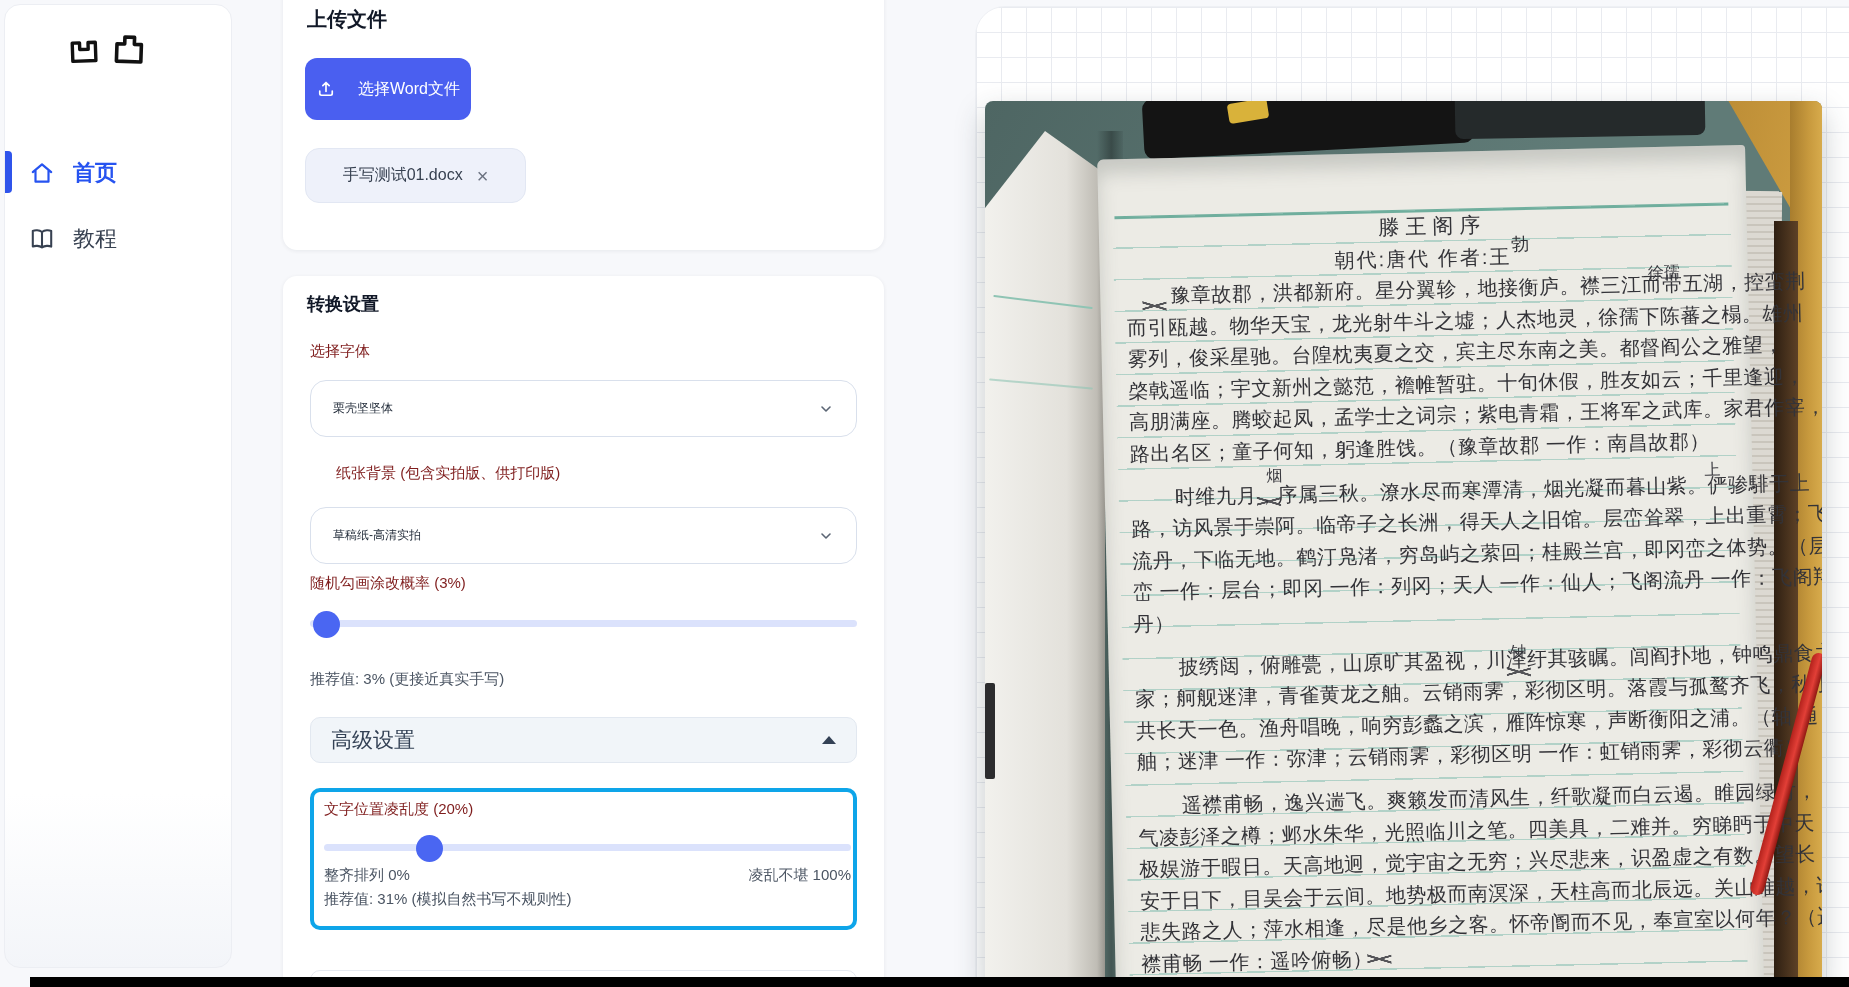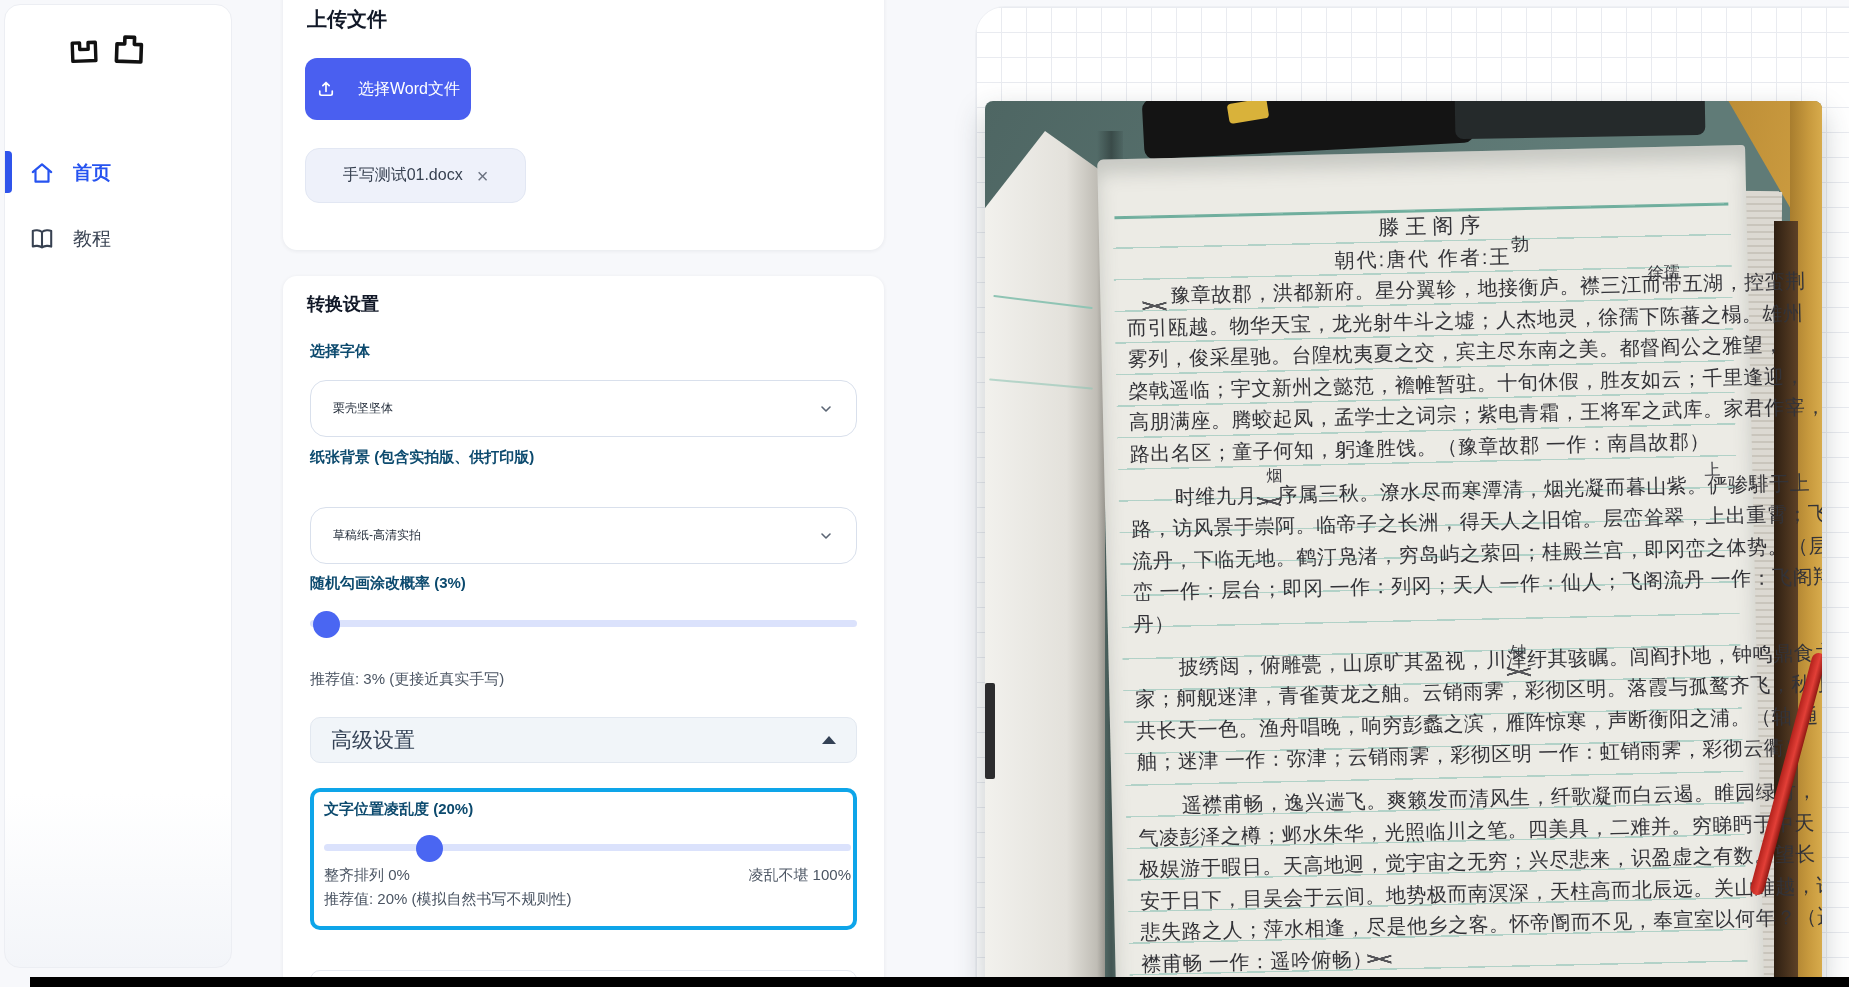--- a/index.html
+++ b/index.html
@@ -5,32 +5,32 @@
   * { margin:0; padding:0; box-sizing:border-box; }
   html,body { width:1849px; height:987px; overflow:hidden; }
   body { font-family:"Liberation Sans","DejaVu Sans",sans-serif; background:#f7f8fb; position:relative; color:#1f2937; }
   .abs { position:absolute; }
 
   
   .sidebar { left:4px; top:4px; width:228px; height:964px; background:linear-gradient(#ffffff 82%,#f3f5f9); border:1px solid #ecEEf3; border-radius:16px; z-index:5; }
   .logo { left:62px; top:26px; display:flex; gap:10px; align-items:center; }
   .active-bar { left:0px; top:146px; width:7px; height:42px; background:#2f54eb; border-radius:0 4px 4px 0; }
   .nav-item { left:0; width:228px; height:44px; display:flex; align-items:center; gap:18px; padding-left:24px; cursor:pointer; }
-  .nav-item .lbl { font-size:19px; font-weight:700; }
+  .nav-item .lbl { font-size:22px; font-weight:700; }
   .nav-home { top:146px; color:#2653f0; }
   .nav-tut  { top:212px; color:#374151; font-weight:400; }
   .nav-tut .lbl { font-weight:400; }
 
   
   .card { background:#fff; border-radius:14px; box-shadow:0 1px 4px rgba(15,23,42,.07); }
   .card1 { left:283px; top:-22px; width:601px; height:272px; }
   .card2 { left:283px; top:276px; width:601px; height:711px; border-bottom-left-radius:0; border-bottom-right-radius:0; }
   .h1 { position:absolute; left:24px; font-size:20px; font-weight:700; color:#111827; }
   .h2 { position:absolute; left:24px; font-size:18px; font-weight:700; color:#111827;text-align:right; }
-  .flabel { position:absolute; left:27px; font-size:15px; font-weight:700; color:#0c4a6e; }
+  .flabel { position:absolute; left:27px; font-size:15px; font-weight:400; color:#7f1d1d; }
 
   .btn-primary { position:absolute; left:22px; top:80px; width:166px; height:62px; background:#4a5ff0; border:none; border-radius:12px; color:#fff; font-size:16px; font-weight:500; display:flex; align-items:center; justify-content:center; gap:22px; cursor:pointer; font-family:inherit; }
   .chip { position:absolute; left:22px; top:170px; width:221px; height:55px; background:#eef1fa; border:1px solid #e2e7f3; border-radius:14px; display:flex; align-items:center; justify-content:center; gap:14px; font-size:16px; color:#374151; }
   .chip .x { font-size:20px; color:#6b7280; cursor:pointer; line-height:1; }
 
   .select { position:absolute; left:27px; width:547px; height:57px; background:#fff; border:1.5px solid #d9e0ec; border-radius:16px; display:flex; align-items:center; justify-content:space-between; padding:0 22px; font-size:12px; color:#1f2937; cursor:pointer; }
 
   .slider-track { position:absolute; height:7px; background:#dbe2fc; border-radius:4px; }
   .slider-thumb { position:absolute; top:50%; width:27px; height:27px; margin-top:-13px; background:#4a66f2; border-radius:50%; cursor:pointer; }
   .cap { font-size:15px; color:#4b5563; }
@@ -140,21 +140,21 @@
   <div class="flabel" style="top:66px;">选择字体</div>
   <div class="select" style="top:104px;">
     <span>栗壳坚坚体</span>
     <span>
       <svg width="16" height="16" viewBox="0 0 20 20">
           <path d="M5 7.5 L10 12.5 L15 7.5" fill="none" stroke="#5b6574" stroke-width="2" stroke-linecap="round" stroke-linejoin="round"></path>
         </svg>
     </span>
   </div>
 
-  <div class="flabel" style="top:172px;">纸张背景 (包含实拍版、供打印版)</div>
+  <div class="flabel" style="top:188px;margin-left:26px;">纸张背景 (包含实拍版、供打印版)</div>
   <div class="select" style="top:231px;">
     <span>草稿纸-高清实拍</span>
     <span>
       <svg width="16" height="16" viewBox="0 0 20 20">
           <path d="M5 7.5 L10 12.5 L15 7.5" fill="none" stroke="#5b6574" stroke-width="2" stroke-linecap="round" stroke-linejoin="round"></path>
         </svg>
     </span>
   </div>
 
   <div class="flabel" style="top:298px;">随机勾画涂改概率 (3%)</div>
@@ -170,21 +170,21 @@
 
   <div class="adv-box">
     <div class="flabel" style="left:10px; top:8px;">文字位置凌乱度 (20%)</div>
     <div class="slider-track" style="left:10px; top:52px; width:527px;">
       <div class="slider-thumb" style="left: calc(20% - 13px);"></div>
     </div>
     <div class="cap-row" style="left:10px; top:74px; width:527px;">
       <span class="cap">整齐排列 0%</span>
       <span class="cap">凌乱不堪 100%</span>
     </div>
-    <div class="cap abs" style="left:10px; top:98px;">推荐值: 20% (模拟自然书写不规则性)</div>
+    <div class="cap abs" style="left:10px; top:98px;">推荐值: 31% (模拟自然书写不规则性)</div>
   </div>
 
   <div class="next-box"></div>
 </section>
 
 <div class="abs preview-panel"></div>
 
 <div class="abs photo">
   <div class="wood-corner"></div>
   <div class="wood-right"></div>

